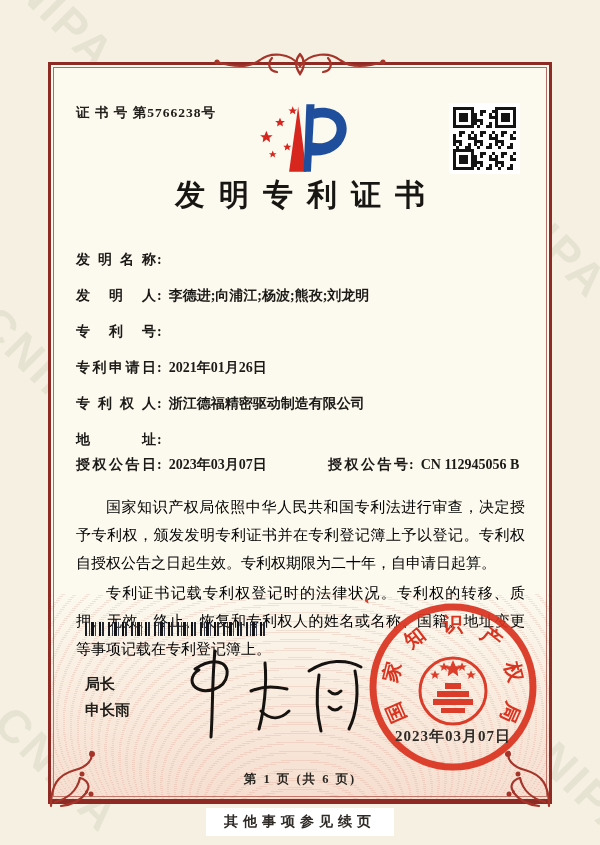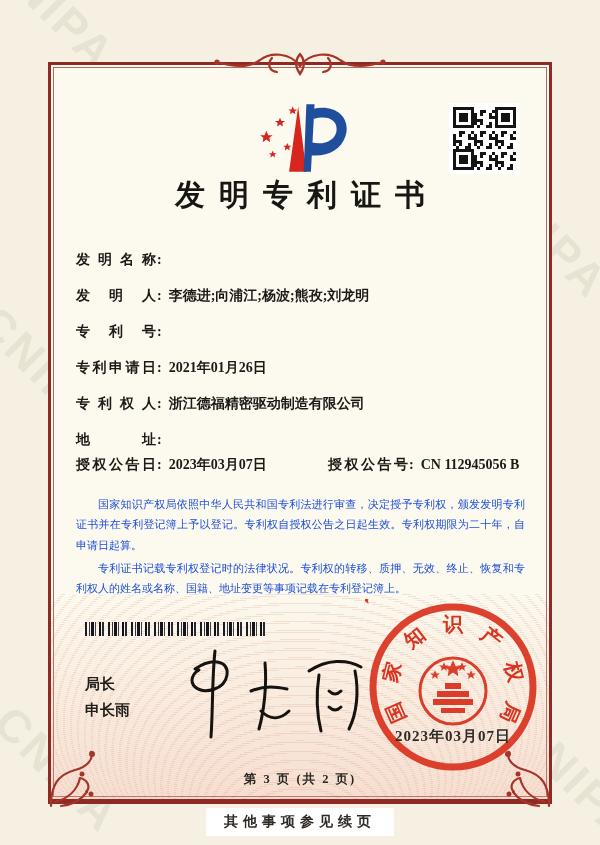--- a/index.html
+++ b/index.html
@@ -43,22 +43,22 @@
   .frow{display:flex;align-items:flex-start;margin-bottom:15px;line-height:21px;}
   .flabel{display:inline-block;width:80px;font-weight:bold;text-align:justify;text-align-last:justify;flex:none;}
   .fcolon{flex:none;font-weight:bold;margin:0 7px 0 1px;}
   .fvalue{font-weight:600;word-break:break-all;}
   .frow-addr .fvalue{max-width:372px;line-height:19px;}
   .frow-addr{margin-bottom:4px;}
   .fpair{display:flex;}
   .fpair-first{width:252px;flex:none;}
 
   
-  .paras{position:absolute;left:25px;right:24px;top:429px;font-size:11px;
-         line-height:1.85;color:#1d4ed8;text-align:justify;}
+  .paras{position:absolute;left:25px;right:24px;top:429px;font-size:15px;
+         line-height:1.85;color:#000000;text-align:justify;}
   .paras p{margin:0 0 3px 0;text-indent:2em;}
 
   
   .barcode{position:absolute;left:34px;top:557px;width:184px;height:14px;
     background:repeating-linear-gradient(90deg,
       #1b1b22 0 2px, rgba(0,0,0,0) 2px 4px,
       #30343d 4px 5px, rgba(0,0,0,0) 5px 6px,
       #14141a 6px 9px, rgba(0,0,0,0) 9px 10px,
       #3c4150 10px 11px, rgba(0,0,0,0) 11px 14px,
       #101014 14px 16px, rgba(0,0,0,0) 16px 17px,
@@ -118,20 +118,21 @@
   <svg class="ornament orn-br" width="58" height="58" viewBox="0 0 58 58">
     <path d="M4,56 C4,36 10,25 28,20 C40,17 47,9 44,2"></path>
     <path d="M8,52 C20,49 30,41 33,28"></path>
     <path d="M14,56 C24,55 34,50 40,42"></path>
     <path d="M33,28 C41,30 44,37 39,42"></path>
     <circle class="dot" cx="45" cy="4" r="3"></circle>
       <circle class="dot" cx="35" cy="24" r="2.5"></circle>
       <circle class="dot" cx="44" cy="44" r="2.5"></circle>
   </svg>
 
+  <div class="cert-no">证 书 号 第5766238号</div>
 
   <svg class="logo" viewBox="0 0 110 90">
     <defs>
       <path id="star" d="M0,-6 L1.76,-1.85 6,-1.85 2.9,0.7 3.5,4.85 0,2.3 -3.5,4.85 -2.9,0.7 -6,-1.85 -1.76,-1.85 Z" fill="#d6261e"></path>
     </defs>
     <polygon points="53,10 62,82 43,82" fill="#d6261e"></polygon>
     <polygon points="62,8 71,8 67,82 59,82" fill="#1f4e9c"></polygon>
     <path d="M69,13 C97,7 111,25 105,43 C100,58 85,66 66,64 L68,50 C83,53 93,47 95,38 C97,27 88,19 70,24 Z" fill="#1f4e9c"></path>
     <use href="#star" transform="translate(18,44) scale(1.15)"></use>
     <use href="#star" transform="translate(33,28) scale(0.9)"></use>
@@ -441,16 +442,16 @@
       <use href="#star-seal" transform="translate(106,76) scale(0.8)"></use>
       <path id="star-seal" class="emblem" d="M0,-6 L1.76,-1.85 6,-1.85 2.9,0.7 3.5,4.85 0,2.3 -3.5,4.85 -2.9,0.7 -6,-1.85 -1.76,-1.85 Z"></path>
       <rect class="emblem" x="80" y="84" width="16" height="6"></rect>
       <rect class="emblem" x="72" y="92" width="32" height="6"></rect>
       <rect class="emblem" x="68" y="100" width="40" height="6"></rect>
       <rect class="emblem" x="76" y="109" width="24" height="5"></rect>
     </g>
     <text class="date" x="88" y="142" text-anchor="middle">2023年03月07日</text>
   </svg>
 
-  <div class="pageinfo">第 3 页 (共 2 页)</div>
+  <div class="pageinfo">第 1 页 (共 6 页)</div>
 </div>
 
 <div class="footer-note">其他事项参见续页</div>
 
 </body></html>

